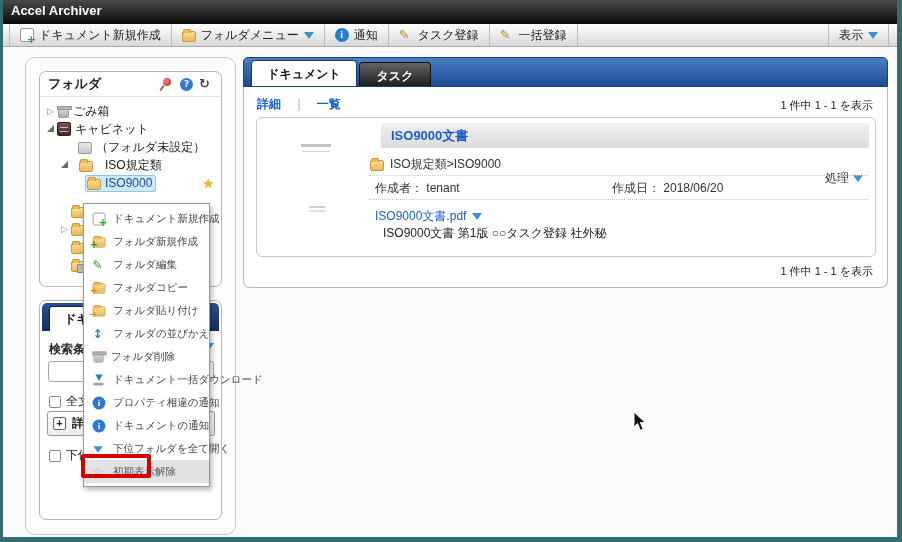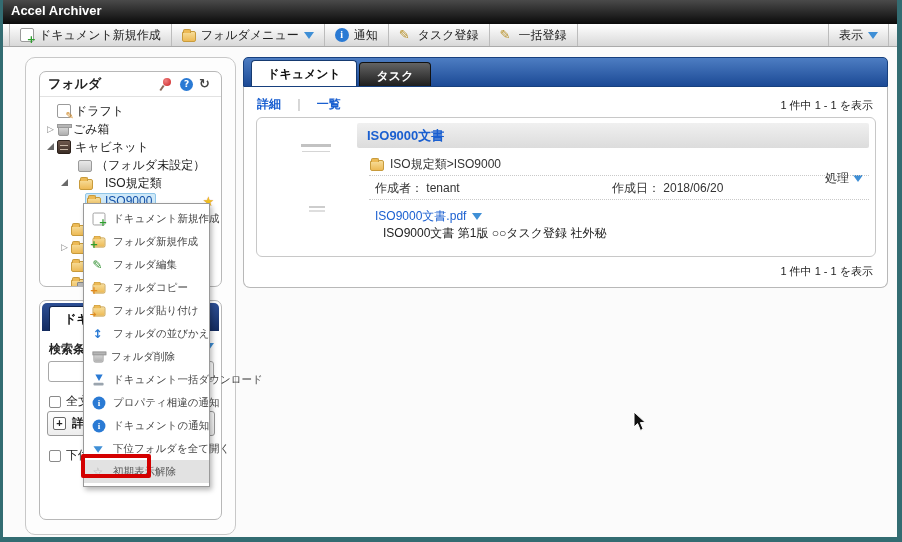--- a/index.html
+++ b/index.html
@@ -101,21 +101,21 @@
   .mtab.active { left:7px; width:106px; background:#fff; color:#111; border:1px solid #163a70; border-bottom:none; }
   .mtab.inactive { left:115px; width:72px; height:24px; background:linear-gradient(#636363,#1e1e1e); color:#fff; border:1px solid #111; border-bottom:none; }
   .main-box { position:absolute; left:240px; top:87px; width:645px; height:201px; background:#fff; border:1px solid #b8b8b8; border-top:none; border-radius:0 0 7px 7px; }
   .viewlinks { position:absolute; left:13px; top:9px; font-size:12px; font-weight:bold; color:#1a5fd0; display:flex; align-items:center; gap:12px; }
   .viewlinks .sep { color:#999; font-weight:normal; }
   .count-top { position:absolute; right:14px; top:11px; font-size:11px; color:#222; }
   .count-bottom { position:absolute; right:14px; top:177px; font-size:11px; color:#222; }
   .doc-card { position:absolute; left:12px; top:30px; width:620px; height:140px; border:1px solid #c8c8c8; border-radius:6px; background:#fff; }
   .thumb-mark1 { position:absolute; left:44px; top:26px; width:30px; height:3px; background:#c2c2c2; box-shadow:0 6px 0 -1px #d5d5d5; }
   .thumb-mark2 { position:absolute; left:52px; top:88px; width:16px; height:2px; background:#cdcdcd; box-shadow:0 4px 0 #dedede; }
-  .doc-header { position:absolute; left:100px; top:5px; right:6px; height:25px; background:linear-gradient(#f0f0f0,#dcdcdc); border-radius:2px; line-height:25px; padding-left:10px; font-size:13px; font-weight:bold; color:#1a5fd0; }
+  .doc-header { position:absolute; left:124px; top:5px; right:6px; height:25px; background:linear-gradient(#f0f0f0,#dcdcdc); border-radius:2px; line-height:25px; padding-left:10px; font-size:13px; font-weight:bold; color:#1a5fd0; }
   .doc-folder-row { position:absolute; left:113px; top:38px; display:flex; align-items:center; gap:6px; font-size:12px; color:#333; }
   .doc-action { position:absolute; right:12px; top:38px; display:flex; align-items:center; gap:4px; font-size:12px; color:#333;margin-top:14px; }
   .dot1 { position:absolute; left:112px; right:6px; top:57px; border-top:1px dotted #c9c9c9; }
   .dot2 { position:absolute; left:112px; right:6px; top:81px; border-top:1px dotted #c9c9c9; }
   .doc-meta { position:absolute; left:118px; top:62px; font-size:12px; color:#333; }
   .doc-meta2 { position:absolute; left:355px; top:62px; font-size:12px; color:#333; }
   .doc-file-row { position:absolute; left:118px; top:90px; display:flex; align-items:center; gap:6px; font-size:12px; color:#1a5fd0; }
   .doc-file-desc { position:absolute; left:126px; top:107px; font-size:12px; color:#222; }
 
   .cursor { position:absolute; left:630px; top:411px; z-index:60; }
@@ -160,24 +160,20 @@
   <div class="left-shell"></div>
 
   <div class="folder-panel">
     <div class="fp-header">
       <span class="fp-title">フォルダ</span>
       <span class="ico i-pin"></span>
       <span class="ico i-help"></span>
       <span class="ico i-refresh"></span>
     </div>
     <div class="tree" id="tree">
-        <div class="trow" style="padding-left: 17px;">
-          <span class="ico i-draft"></span>
-          <span>ドラフト</span>
-        </div>
         <div class="trow" style="padding-left: 4px;">
           <span class="exp collapsed"></span>
           <span class="ico i-trash"></span>
           <span>ごみ箱</span>
         </div>
         <div class="trow" style="padding-left: 4px;">
           <span class="exp expanded"></span>
           <span class="ico i-cabinet"></span>
           <span>キャビネット</span>
         </div>

